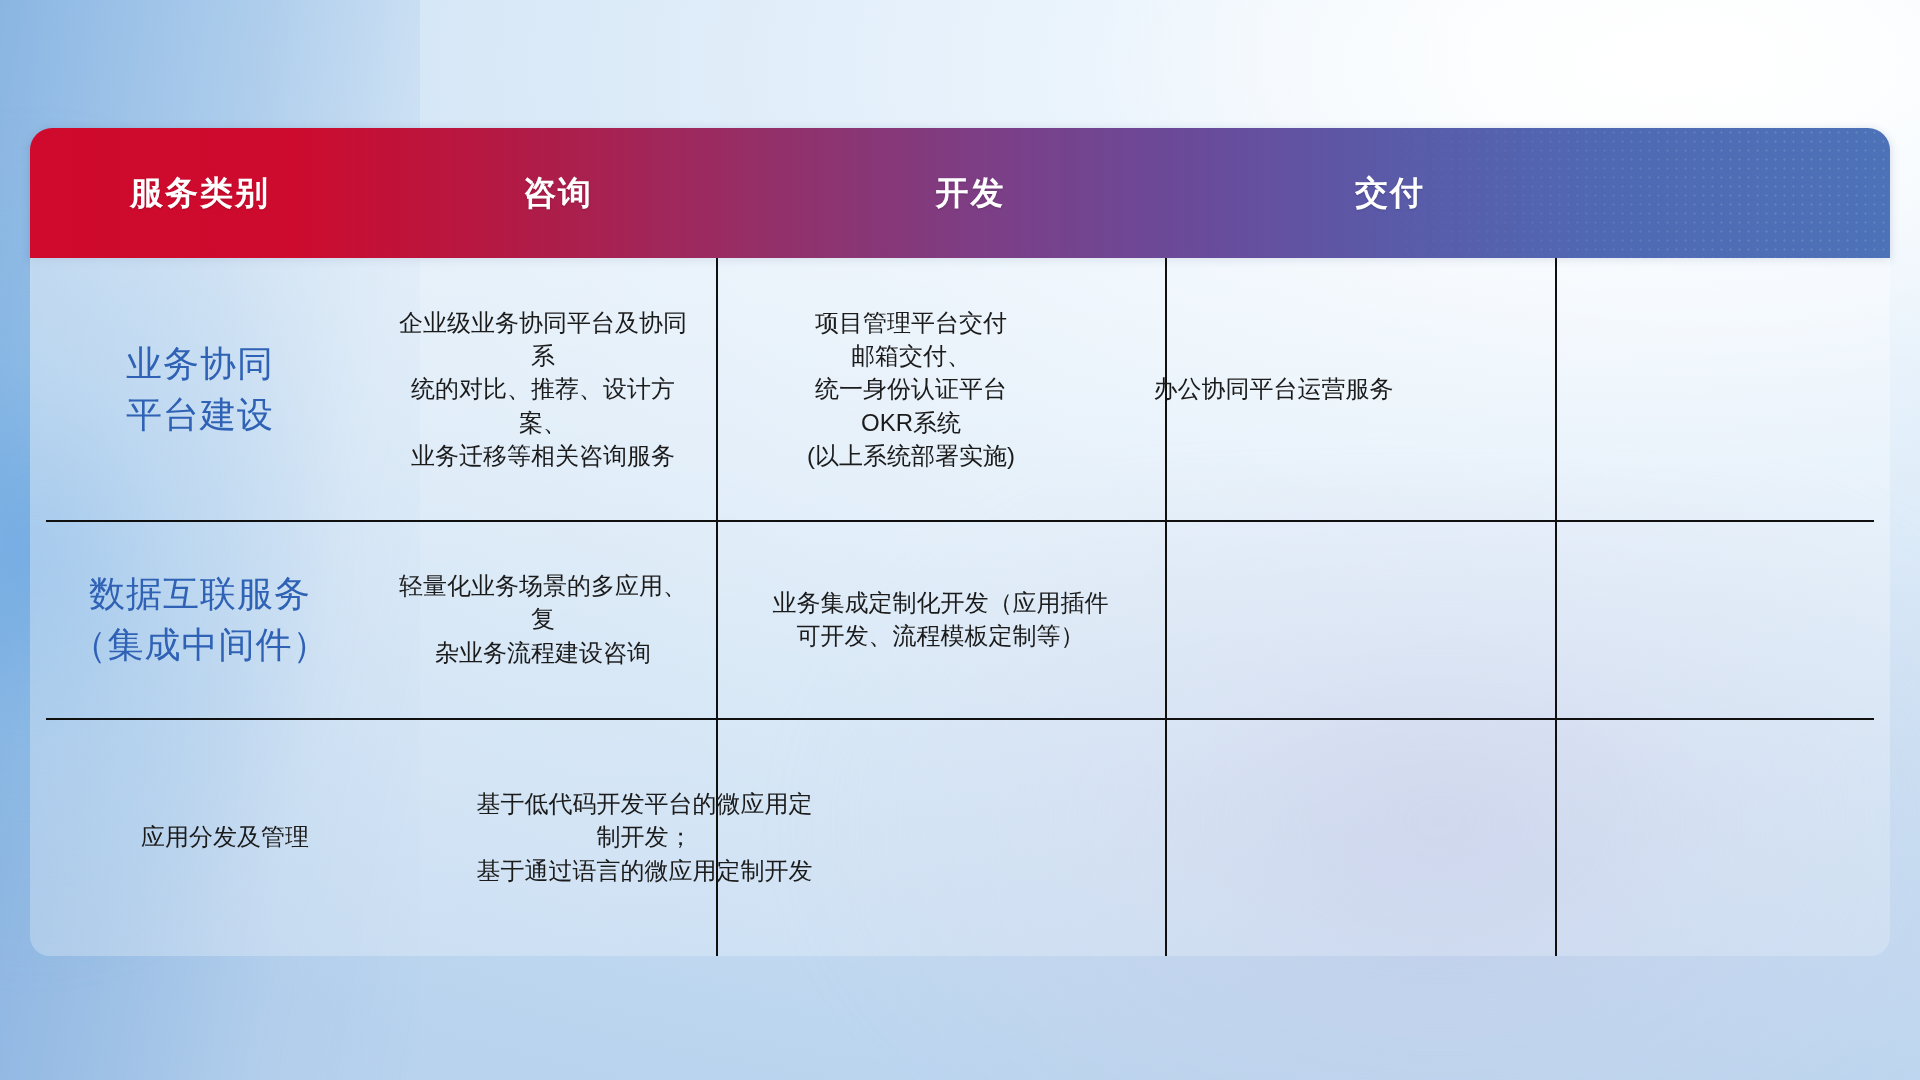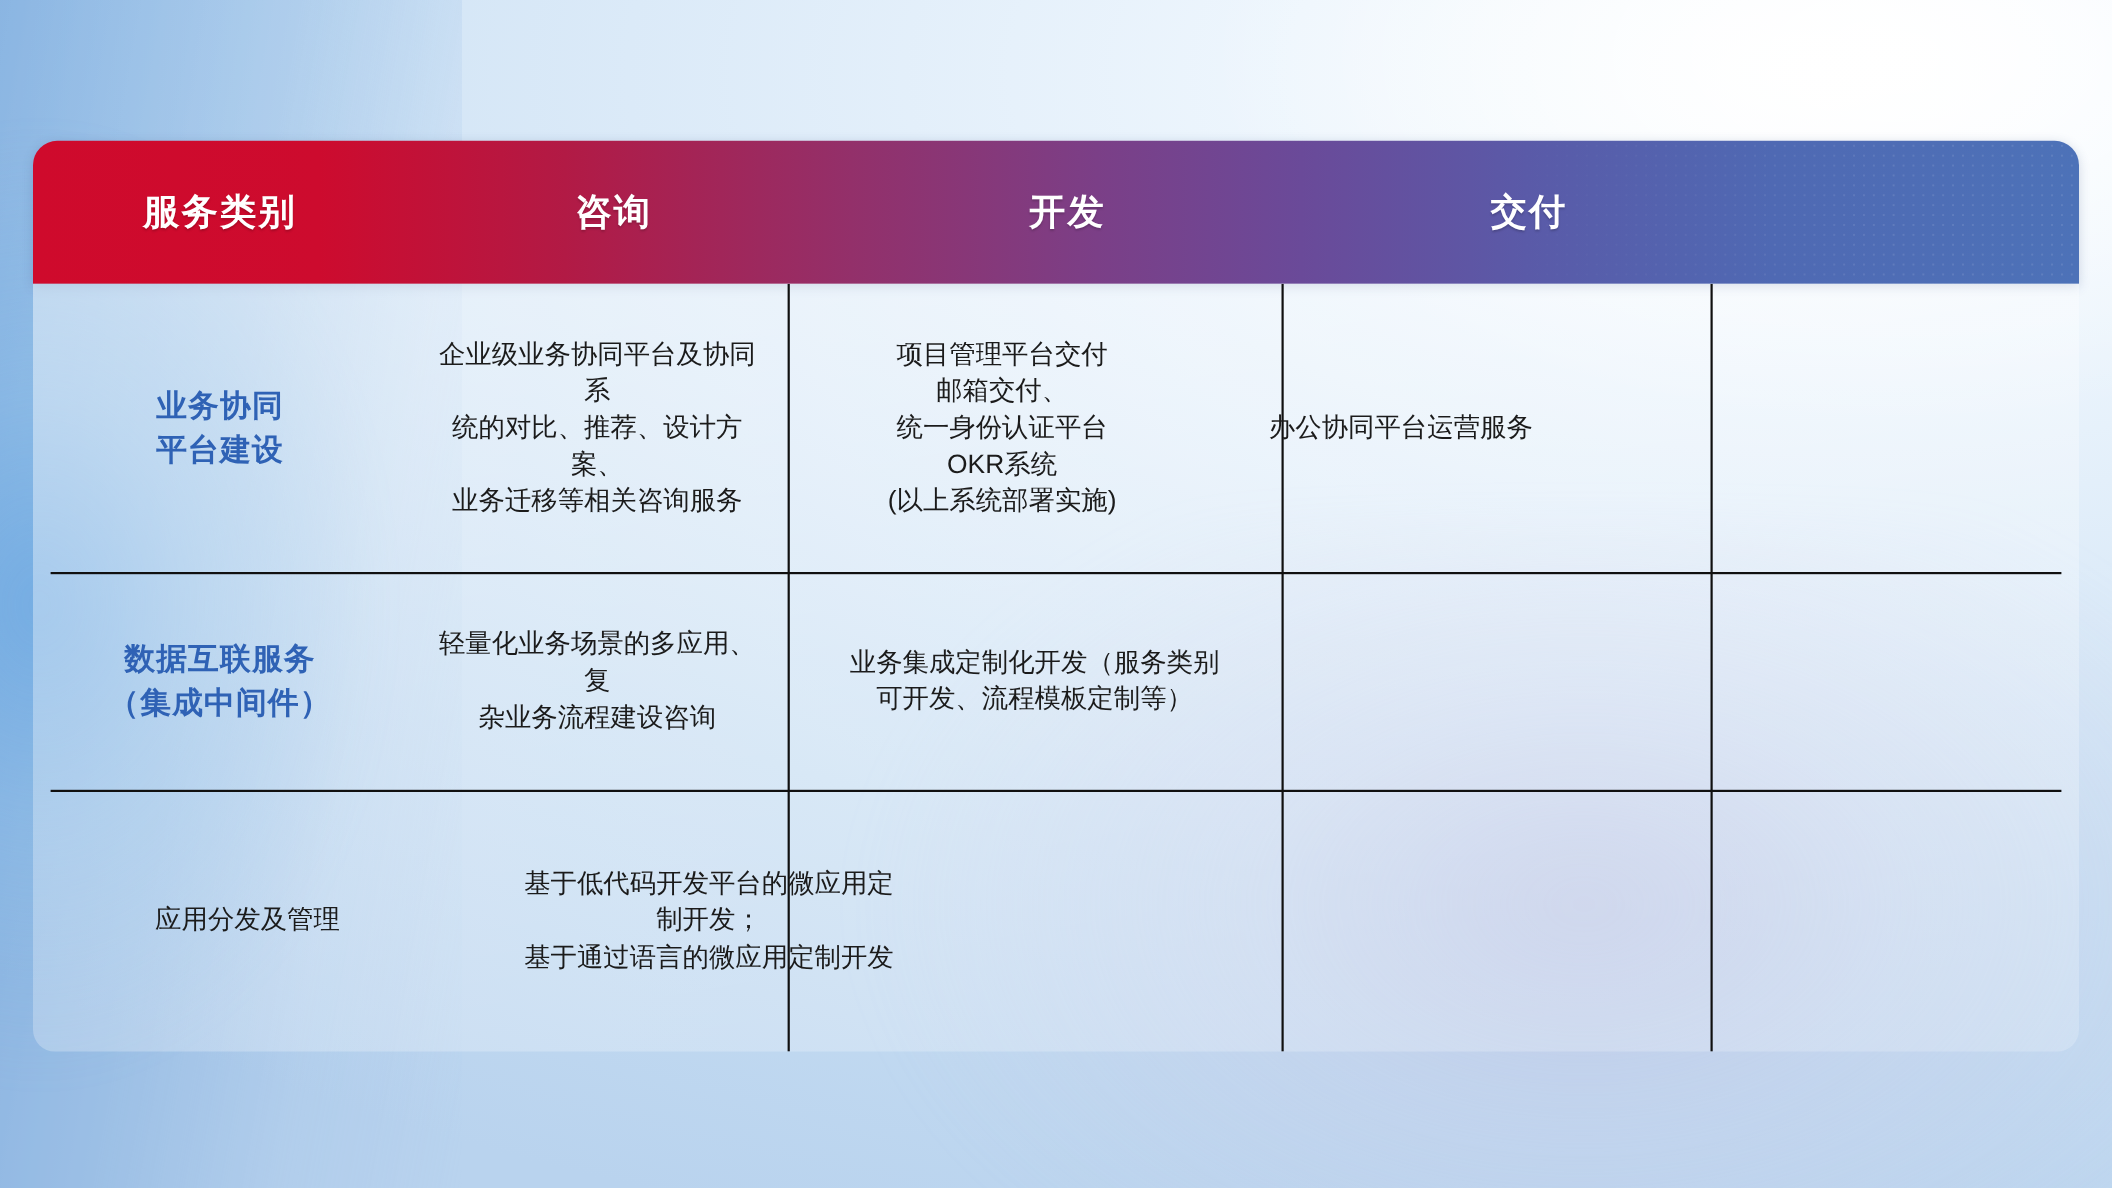--- a/index.html
+++ b/index.html
@@ -73,21 +73,21 @@
   .row{
     position:absolute;left:0;width:100%;display:flex;align-items:center;
   }
   .cell{
     display:flex;align-items:center;justify-content:center;
     text-align:center;box-sizing:border-box;
     font-size:24px;color:#1b1b1b;line-height:1.38;
     padding:0 18px;white-space:pre-line;
   }
   .cell.rowlabel{
-    color:#2f62b5;font-weight:bold;font-size:28px;line-height:1.42;letter-spacing:1px;
+    color:#2f62b5;font-weight:normal;font-size:36px;line-height:1.42;letter-spacing:1px;
   }
   .vline{
     position:absolute;top:0;width:2px;background:#101010;
   }
   .hline{
     position:absolute;height:2px;background:#101010;
   }
 </style>
 </head>
 <body>
@@ -128,21 +128,21 @@
 OKR系统
 (以上系统部署实施)</div>
       <div class="cell" style="width:335px;height:262px">办公协同平台运营服务</div>
     </div>
 
     <div class="row" style="top:262px;height:198px">
       <div class="cell rowlabel" style="width:340px;height:153px">数据互联服务
 （集成中间件）</div>
       <div class="cell" style="width:346px;height:198px">轻量化业务场景的多应用、复
 杂业务流程建设咨询</div>
-      <div class="cell" style="width:449px;height:198px">业务集成定制化开发（服务类别
+      <div class="cell" style="width:449px;height:198px">业务集成定制化开发（应用插件
 可开发、流程模板定制等）</div>
       <div class="cell" style="width:390px;height:198px"></div>
       <div class="cell" style="width:335px;height:198px"></div>
     </div>
 
     <div class="row" style="top:460px;height:238px">
       <div class="cell" style="width:390px;height:238px">应用分发及管理</div>
       <div class="cell" style="width:449px;height:238px">基于低代码开发平台的微应用定
 制开发；
 基于通过语言的微应用定制开发</div>

